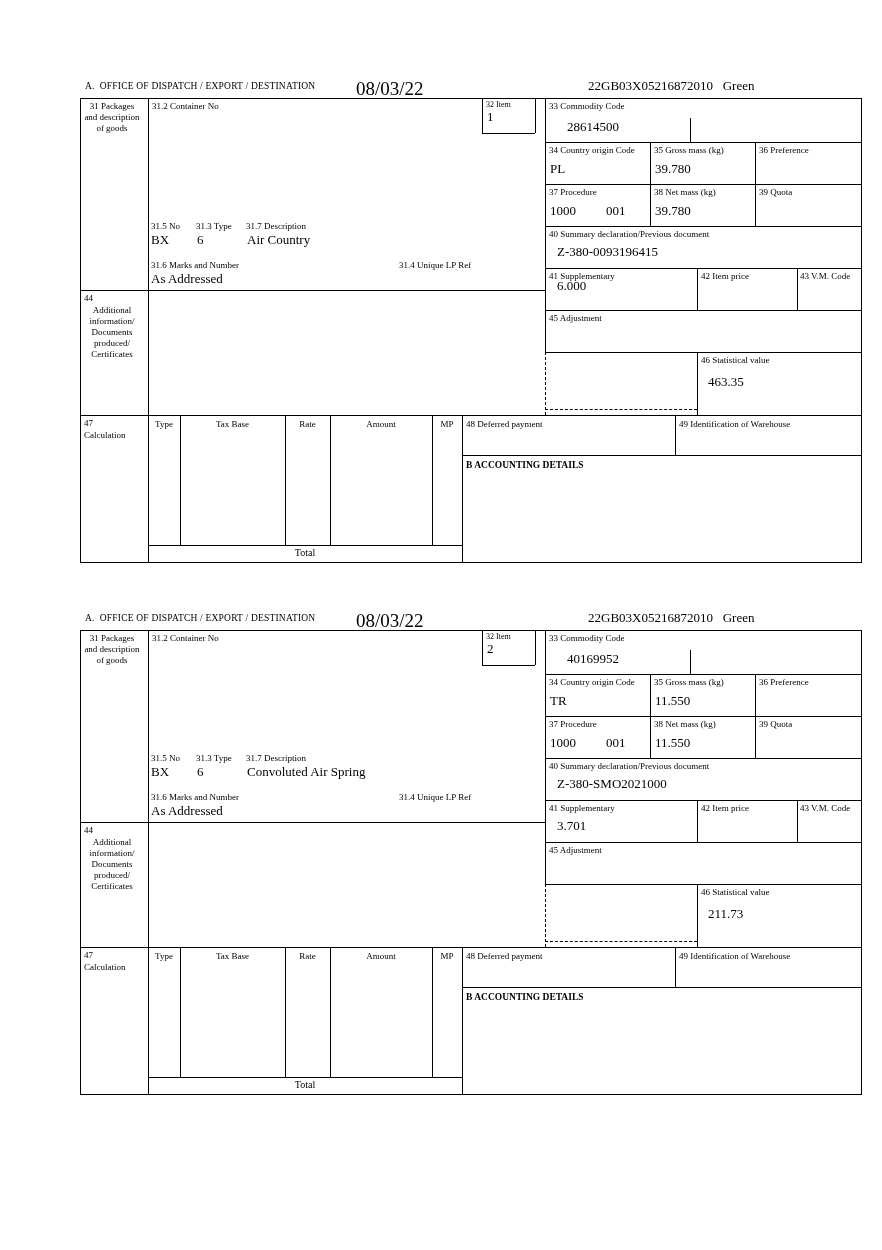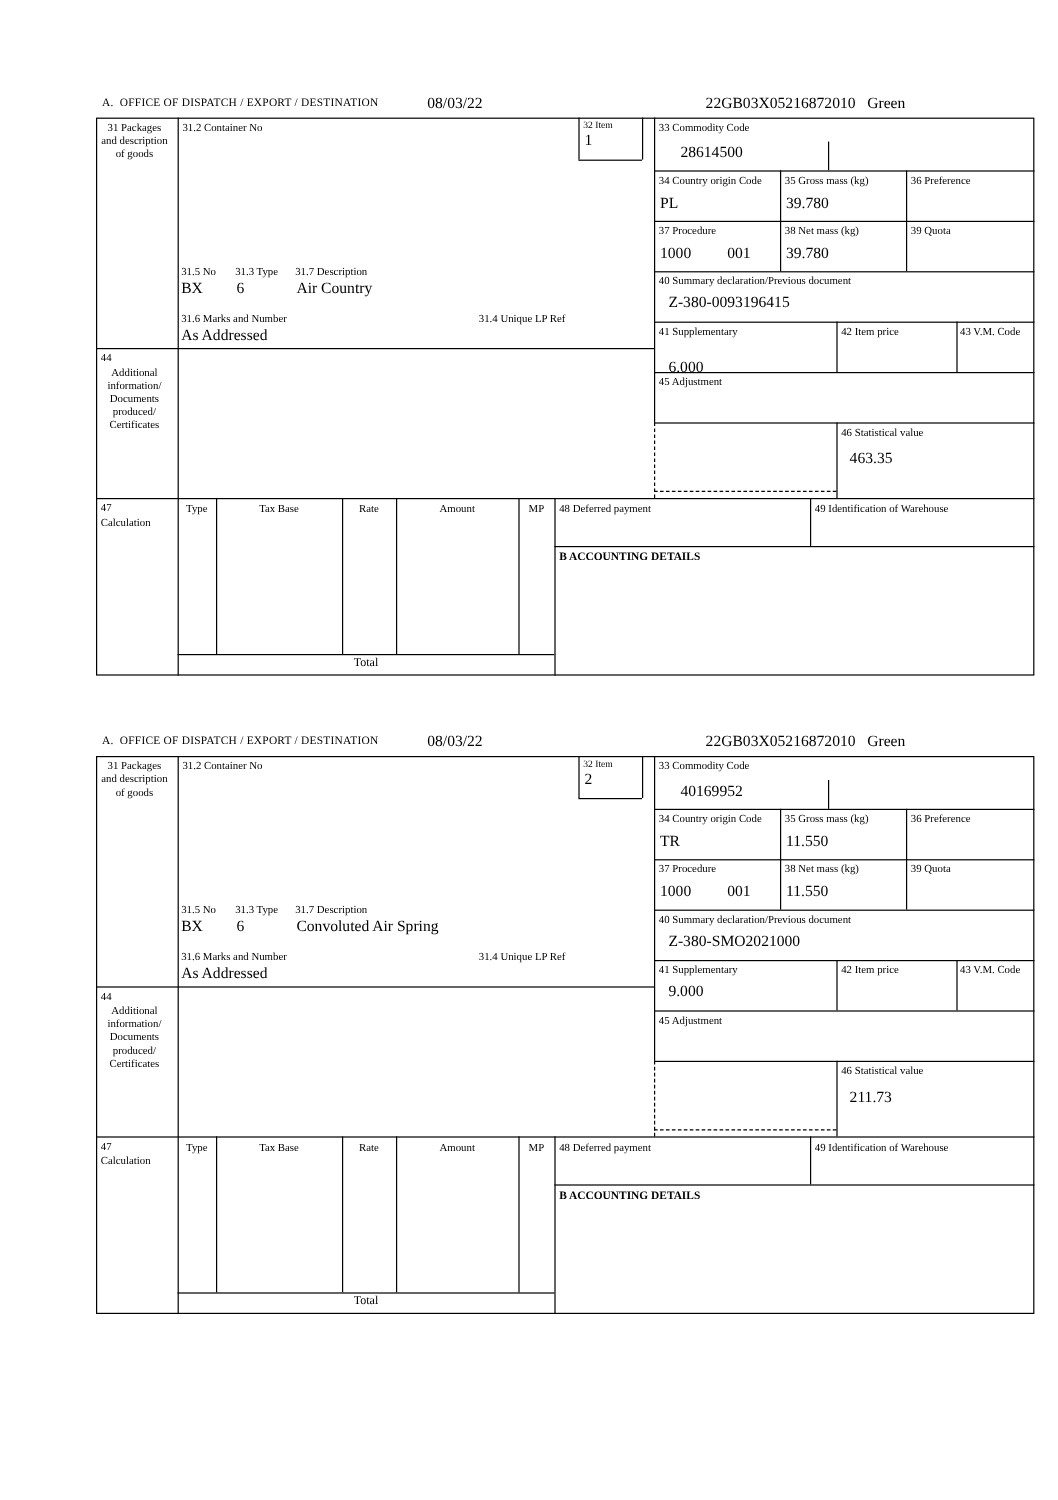--- a/index.html
+++ b/index.html
@@ -12,21 +12,21 @@
   .formbox { position:absolute; left:80px; top:20px; width:782px; height:465px; border:1px solid #000; }
   .vline { position:absolute; width:1px; background:#000; }
   .hline { position:absolute; height:1px; background:#000; }
   .vdash { position:absolute; width:0; border-left:1px dashed #000; }
   .hdash { position:absolute; height:0; border-top:1px dashed #000; }
   .lbl { position:absolute; font-size:9px; line-height:11px; white-space:nowrap; }
   .wrap { white-space:normal;text-align:center; }
   .sm { font-size:8px; }
   .val { position:absolute; font-size:13px; line-height:15px; white-space:pre; }
   .hdr-office { position:absolute; left:85px; top:3px; font-size:9.5px; font-weight:normal; letter-spacing:0.2px; white-space:pre; }
-  .hdr-date { position:absolute; left:356px; top:0; font-size:13px; }
+  .hdr-date { position:absolute; left:356px; top:0; font-size:19px; }
   .hdr-ref { position:absolute; left:588px; top:0; font-size:13px; white-space:pre; }
   .ctr { text-align:center; }
   .b { font-weight:bold; }
 </style>
 </head>
 <body>
 
 <div id="sections">
 <div class="section">
 
@@ -107,21 +107,21 @@
   <div class="val" style="left:550px;top:83px">PL</div>
   <div class="val" style="left:655px;top:83px">39.780</div>
   <div class="val" style="left:550px;top:125px">1000</div>
   <div class="val" style="left:606px;top:125px">001</div>
   <div class="val" style="left:655px;top:125px">39.780</div>
   <div class="val" style="left:151px;top:154px">BX</div>
   <div class="val" style="left:197px;top:154px">6</div>
   <div class="val" style="left:247px;top:154px">Air Country</div>
   <div class="val" style="left:557px;top:166px">Z-380-0093196415</div>
   <div class="val" style="left:151px;top:193px">As Addressed</div>
-  <div class="val" style="left:557px;top:220px">6.000</div>
+  <div class="val" style="left:557px;top:200px">6.000</div>
   <div class="val" style="left:708px;top:296px">463.35</div>
 
 </div>
 
 <div class="section">
 
   <span class="hdr-office">A.  OFFICE OF DISPATCH / EXPORT / DESTINATION</span>
   <span class="hdr-date">08/03/22</span>
   <span class="hdr-ref">22GB03X05216872010   Green</span>
 
@@ -198,17 +198,17 @@
   <div class="val" style="left:550px;top:83px">TR</div>
   <div class="val" style="left:655px;top:83px">11.550</div>
   <div class="val" style="left:550px;top:125px">1000</div>
   <div class="val" style="left:606px;top:125px">001</div>
   <div class="val" style="left:655px;top:125px">11.550</div>
   <div class="val" style="left:151px;top:154px">BX</div>
   <div class="val" style="left:197px;top:154px">6</div>
   <div class="val" style="left:247px;top:154px">Convoluted Air Spring</div>
   <div class="val" style="left:557px;top:166px">Z-380-SMO2021000</div>
   <div class="val" style="left:151px;top:193px">As Addressed</div>
-  <div class="val" style="left:557px;top:208px">9.000</div>
+  <div class="val" style="left:557px;top:208px">3.701</div>
   <div class="val" style="left:708px;top:296px">211.73</div>
 
 </div>
 </div>
 
 </body></html>

